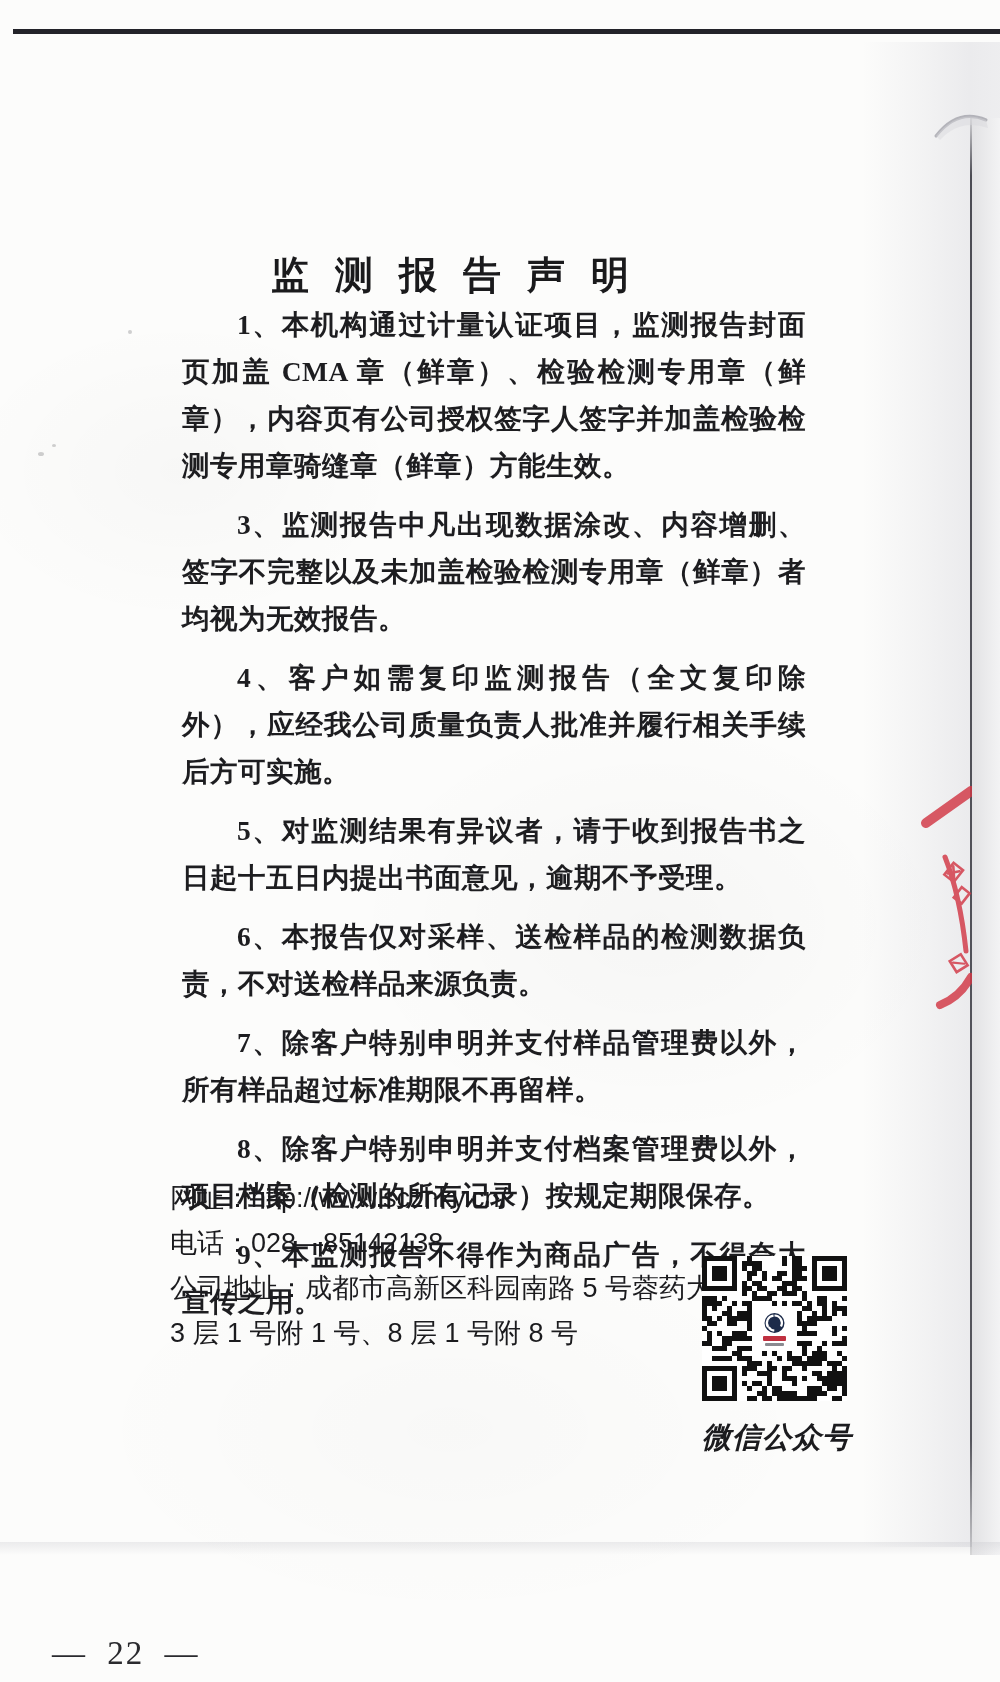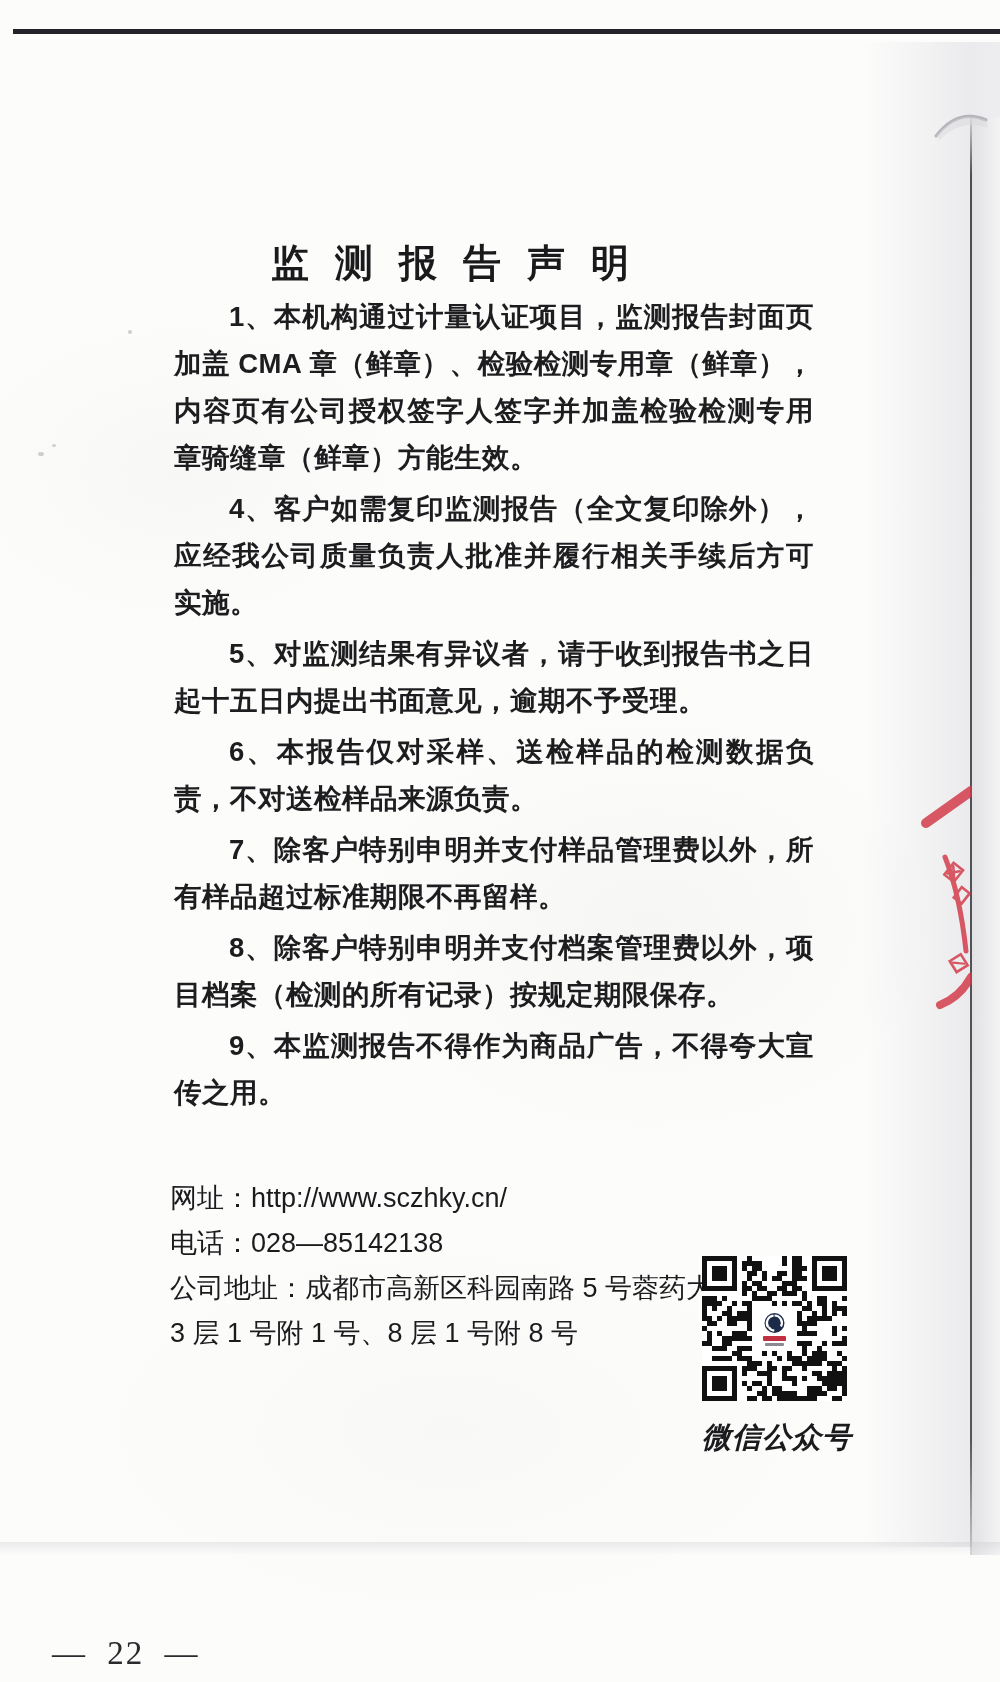--- a/index.html
+++ b/index.html
@@ -35,31 +35,31 @@
   }
   .corner-curl{position:absolute;left:930px;top:102px;}
   .bottom-edge{
     position:absolute;left:0;right:0;top:1542px;height:13px;
     background:linear-gradient(to bottom, rgba(190,190,196,0.28), rgba(255,255,255,0));
   }
   .speck{position:absolute;background:rgba(90,90,95,0.28);border-radius:50%;}
 
   .doc-title{
     position:absolute;left:0;right:100px;top:234px;
-    margin:4px;text-align:center;
+    margin:16px;text-align:center;
     font-size:38px;font-weight:bold;letter-spacing:26px;text-indent:26px;
     color:#1a1a1c;
   }
   .body-text{
     position:absolute;left:170px;top:289px;width:648px;
     font-size:27.5px;font-weight:bold;line-height:47px;
     letter-spacing:0.5px;
     text-align:justify;
   }
-  .body-text p{margin:4px;text-indent:2em;}
+  .body-text p{margin:12px;text-indent:2em;font-family:Liberation Serif, serif;}
 
   .contact{
     position:absolute;left:170px;top:1176px;width:540px;
     font-size:27px;font-weight:normal;line-height:45px;
     color:#1b1b1e;white-space:nowrap;
   }
   .qr-block{position:absolute;left:702px;top:1256px;width:146px;text-align:center;}
   .qr-frame{width:145px;height:145px;background:#ffffff;display:block;}
   .qr-caption{
     margin-top:17px;font-size:29px;font-weight:bold;letter-spacing:1px;
@@ -87,20 +87,21 @@
   </svg>
   <div class="bottom-edge"></div>
   <div class="speck" style="left:38px;top:452px;width:6px;height:4px;"></div>
   <div class="speck" style="left:52px;top:444px;width:4px;height:3px;"></div>
   <div class="speck" style="left:128px;top:330px;width:4px;height:4px;"></div>
 
   <h1 class="doc-title">监测报告声明</h1>
 
   <div class="body-text">
     <p>1、本机构通过计量认证项目，监测报告封面页加盖 CMA 章（鲜章）、检验检测专用章（鲜章），内容页有公司授权签字人签字并加盖检验检测专用章骑缝章（鲜章）方能生效。</p>
+    <p>3、监测报告中凡出现数据涂改、内容增删、签字不完整以及未加盖检验检测专用章（鲜章）者均视为无效报告。</p>
     <p>4、客户如需复印监测报告（全文复印除外），应经我公司质量负责人批准并履行相关手续后方可实施。</p>
     <p>5、对监测结果有异议者，请于收到报告书之日起十五日内提出书面意见，逾期不予受理。</p>
     <p>6、本报告仅对采样、送检样品的检测数据负责，不对送检样品来源负责。</p>
     <p>7、除客户特别申明并支付样品管理费以外，所有样品超过标准期限不再留样。</p>
     <p>8、除客户特别申明并支付档案管理费以外，项目档案（检测的所有记录）按规定期限保存。</p>
     <p>9、本监测报告不得作为商品广告，不得夸大宣传之用。</p>
   </div>
 
   <div class="contact">
     <div><span>网址：</span><span>http://www.sczhky.cn/</span></div>

